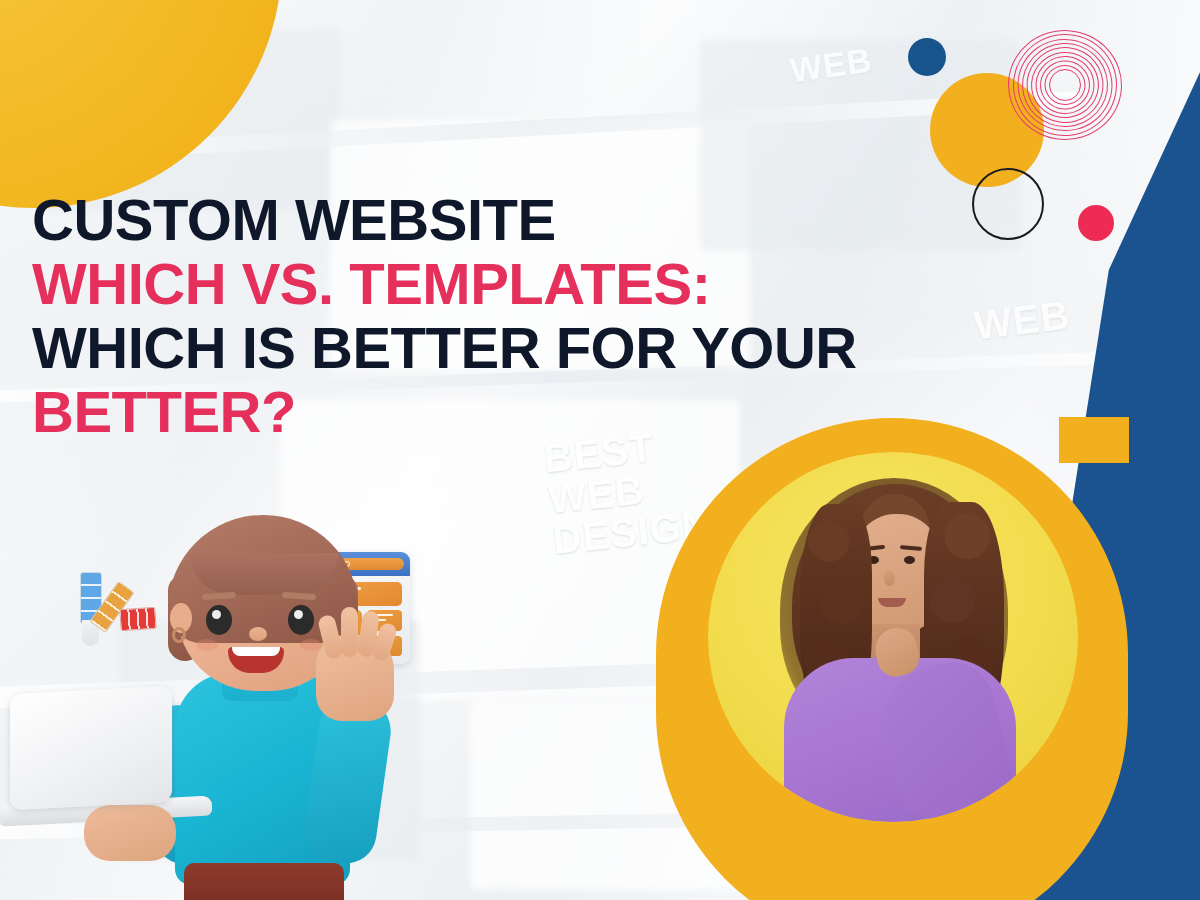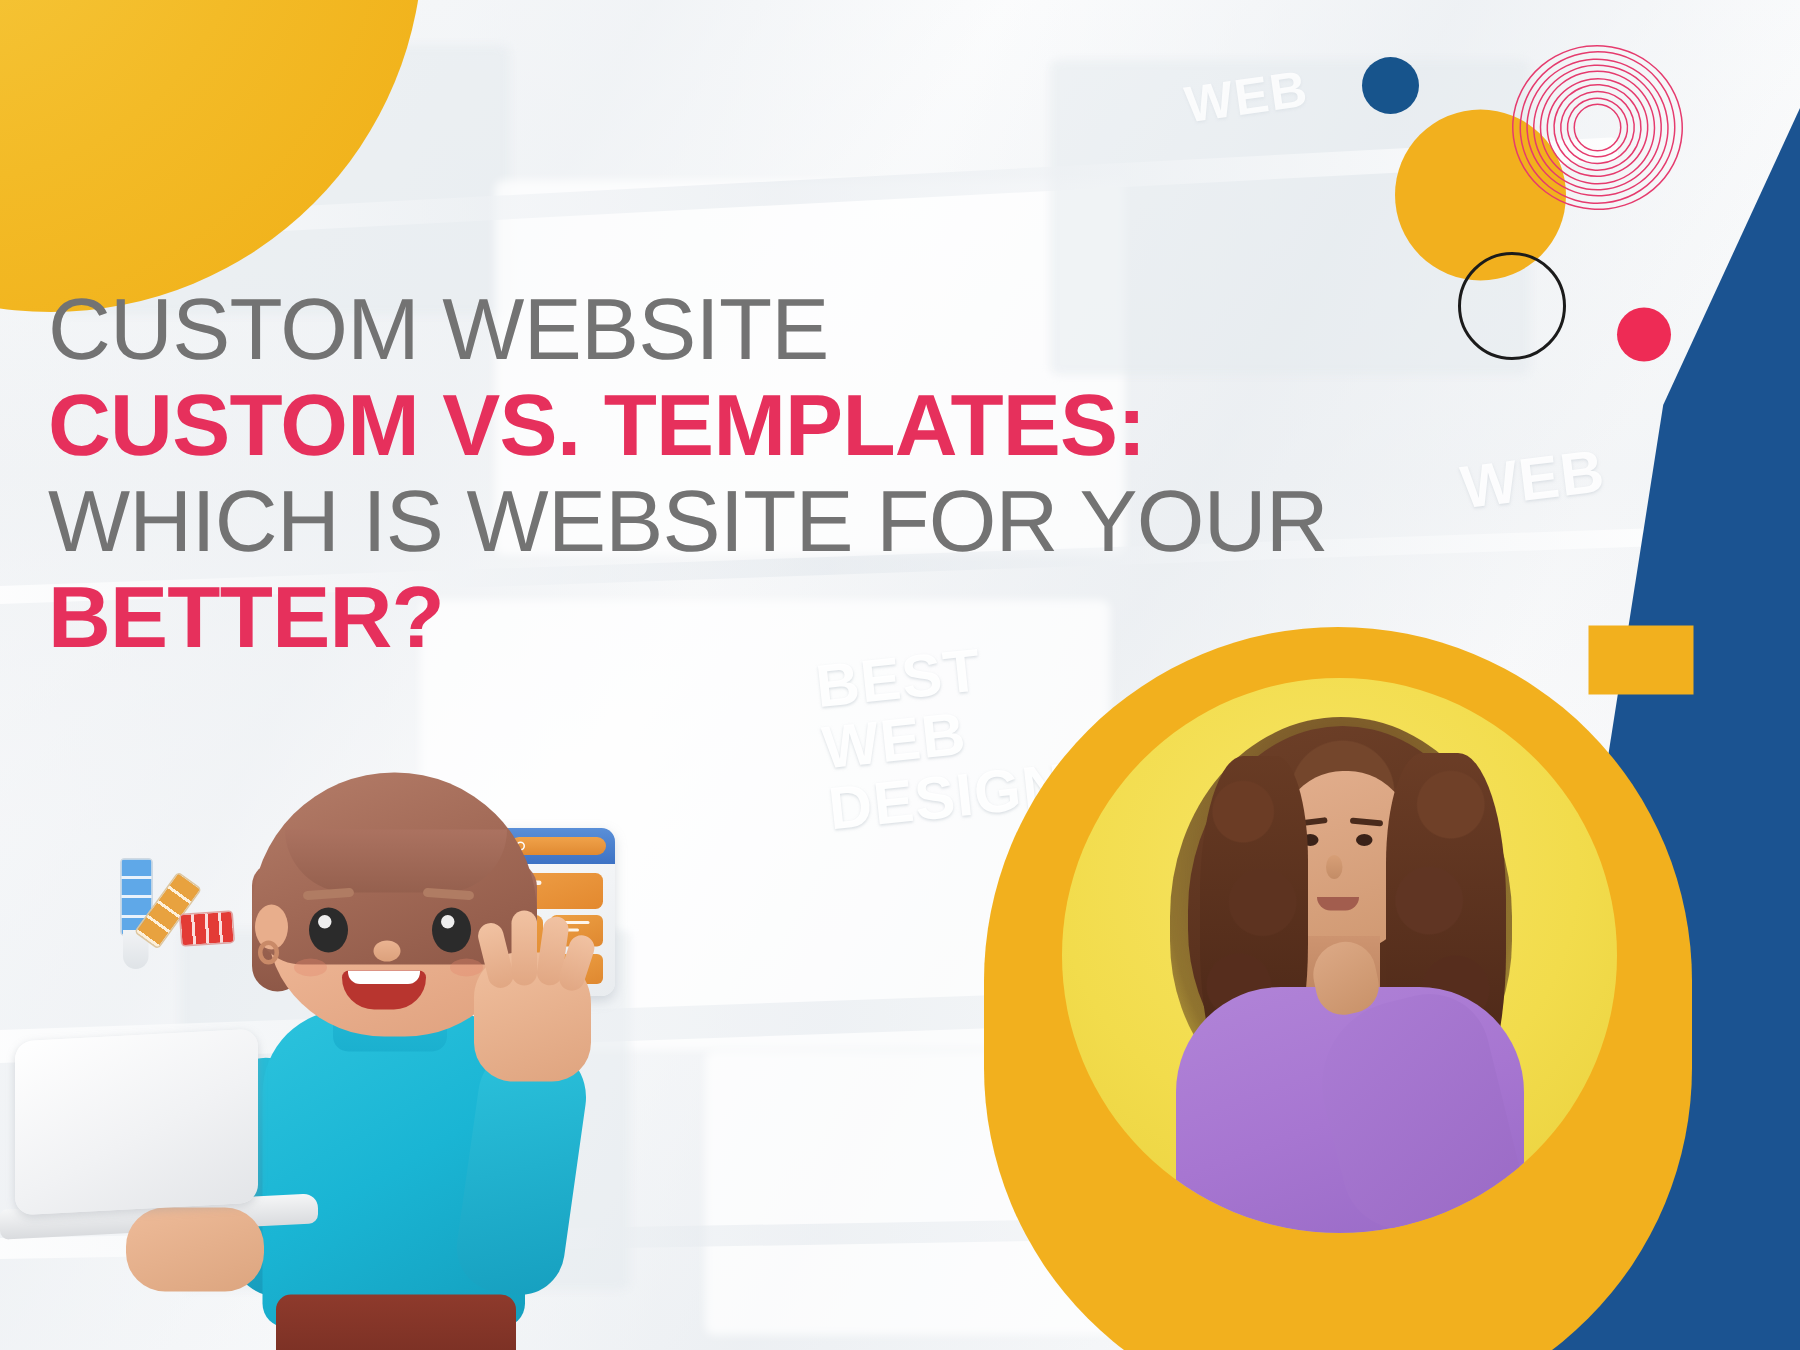--- a/index.html
+++ b/index.html
@@ -223,21 +223,21 @@
     position:absolute;
     left:32px; top:188px;
     width:960px;
   }
   .hl-line {
     font-size:58px;
     line-height:64px;
     letter-spacing:-0.5px;
     white-space:nowrap;
   }
-  .hl-navy  { color:#737373; font-weight:normal; }
+  .hl-navy  { color:#0f172a; font-weight:bold; }
   .hl-pink  { color:#e6305c; font-weight:bold; }
 
   
   .char { position:absolute; left:0px; top:505px; width:420px; height:395px; }
   .c { position:absolute; }
   .c-torso {
     left:175px; top:168px; width:175px; height:212px;
     border-radius:56px 56px 16px 16px;
     background:linear-gradient(150deg,#2cc3dd 0%, #1ab5d4 50%, #149fbe 100%);
   }
@@ -475,22 +475,22 @@
     <span style="width:59px;height:58px;--rot:3deg;"></span>
     <span style="width:50px;height:49px;--rot:-5deg;"></span>
     <span style="width:41px;height:40px;--rot:7deg;"></span>
     <span style="width:32px;height:32px;--rot:0deg;"></span>
   </div>
   <div class="circle-outline"></div>
   <div class="dot-pink"></div>
 
   <div class="headline">
     <div class="hl-line hl-navy">CUSTOM WEBSITE</div>
-    <div class="hl-line hl-pink">CUSTOM VS. TEMPLATES:</div>
-    <div class="hl-line hl-navy">WHICH IS WEBSITE FOR YOUR</div>
+    <div class="hl-line hl-pink">WHICH VS. TEMPLATES:</div>
+    <div class="hl-line hl-navy">WHICH IS BETTER FOR YOUR</div>
     <div class="hl-line hl-pink">BETTER?</div>
   </div>
 
   <div class="blob-portrait"></div>
   <div class="portrait">
     <div class="ph ph-hair-back"></div>
     <div class="ph ph-hair-mass"></div>
     <div class="ph ph-face"></div>
     <div class="ph ph-brow l"></div>
     <div class="ph ph-brow r"></div>

